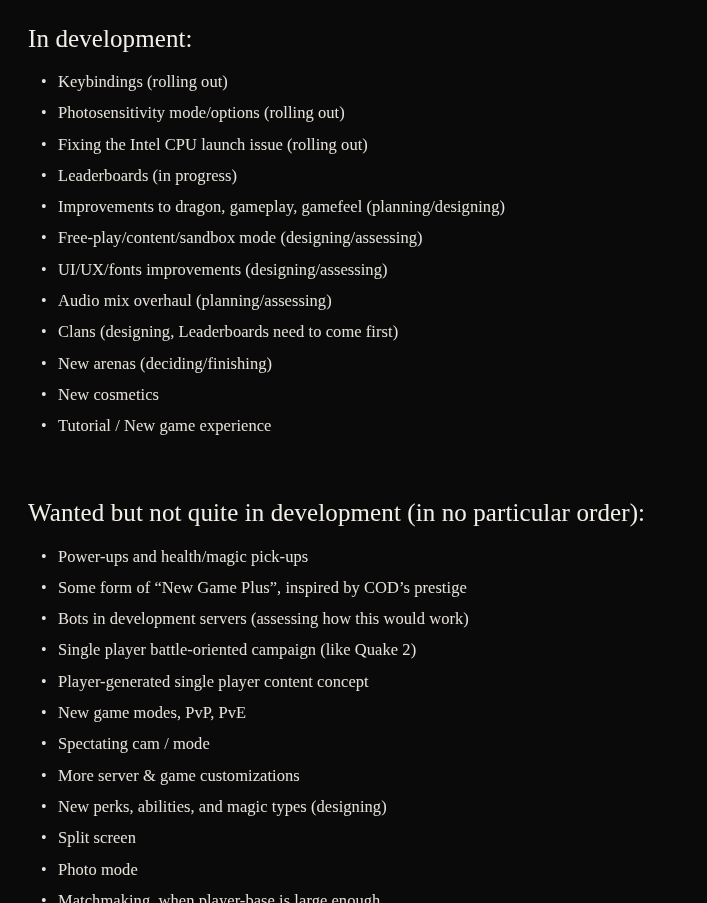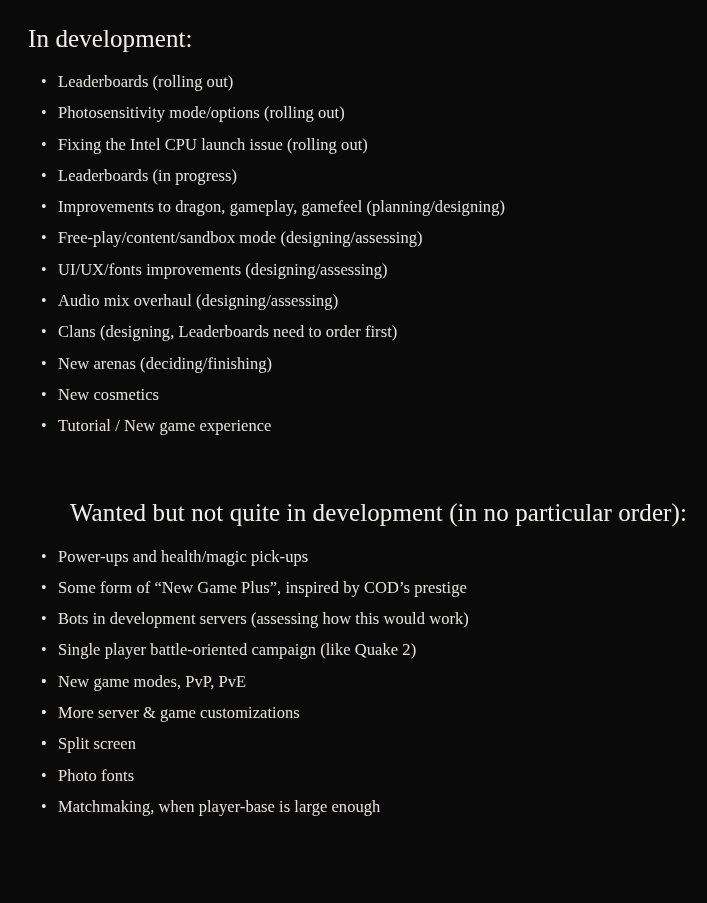--- a/index.html
+++ b/index.html
@@ -49,60 +49,59 @@
     top: 0;
     color: #e6e1da;
     font-size: 16px;
     line-height: 1.2;
   }
   .block-gap {
     height: 44px;
   }
   .section-two h2.section-title {
     margin-bottom: 19px;
-    text-align: right;
   }
 </style>
 </head>
 <body>
 
 <div class="page">
 
   <section class="section-one">
     <h2 class="section-title">In development:</h2>
     <ul class="item-list">
-      <li><span class="bullet">•</span><span>Leaderboards (rolling out)</span></li>
+      <li><span class="bullet">•</span><span>Keybindings (rolling out)</span></li>
       <li><span class="bullet">•</span><span>Photosensitivity mode/options (rolling out)</span></li>
       <li><span class="bullet">•</span><span>Fixing the Intel CPU launch issue (rolling out)</span></li>
       <li><span class="bullet">•</span><span>Leaderboards (in progress)</span></li>
       <li><span class="bullet">•</span><span>Improvements to dragon, gameplay, gamefeel (planning/designing)</span></li>
       <li><span class="bullet">•</span><span>Free-play/content/sandbox mode (designing/assessing)</span></li>
       <li><span class="bullet">•</span><span>UI/UX/fonts improvements (designing/assessing)</span></li>
-      <li><span class="bullet">•</span><span>Audio mix overhaul (designing/assessing)</span></li>
-      <li><span class="bullet">•</span><span>Clans (designing, Leaderboards need to order first)</span></li>
+      <li><span class="bullet">•</span><span>Audio mix overhaul (planning/assessing)</span></li>
+      <li><span class="bullet">•</span><span>Clans (designing, Leaderboards need to come first)</span></li>
       <li><span class="bullet">•</span><span>New arenas (deciding/finishing)</span></li>
       <li><span class="bullet">•</span><span>New cosmetics</span></li>
       <li><span class="bullet">•</span><span>Tutorial / New game experience</span></li>
     </ul>
   </section>
 
   <div class="block-gap"></div>
 
   <section class="section-two">
     <h2 class="section-title">Wanted but not quite in development (in no particular order):</h2>
     <ul class="item-list">
       <li><span class="bullet">•</span><span>Power-ups and health/magic pick-ups</span></li>
       <li><span class="bullet">•</span><span>Some form of “New Game Plus”, inspired by COD’s prestige</span></li>
       <li><span class="bullet">•</span><span>Bots in development servers (assessing how this would work)</span></li>
       <li><span class="bullet">•</span><span>Single player battle-oriented campaign (like Quake 2)</span></li>
-      <li><span class="bullet">•</span></li>
+      <li><span class="bullet">•</span><span>Player-generated single player content concept</span></li>
       <li><span class="bullet">•</span><span>New game modes, PvP, PvE</span></li>
-      <li><span class="bullet">•</span></li>
+      <li><span class="bullet">•</span><span>Spectating cam / mode</span></li>
       <li><span class="bullet">•</span><span>More server &amp; game customizations</span></li>
-      <li><span class="bullet">•</span></li>
+      <li><span class="bullet">•</span><span>New perks, abilities, and magic types (designing)</span></li>
       <li><span class="bullet">•</span><span>Split screen</span></li>
-      <li><span class="bullet">•</span><span>Photo fonts</span></li>
+      <li><span class="bullet">•</span><span>Photo mode</span></li>
       <li><span class="bullet">•</span><span>Matchmaking, when player-base is large enough</span></li>
 
     </ul>
   </section>
 
 </div>
 
 </body></html>

